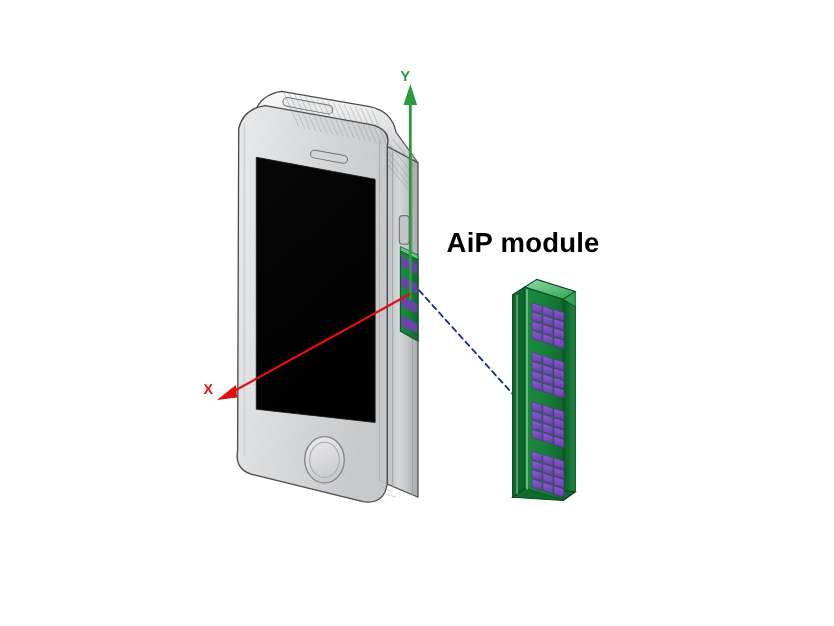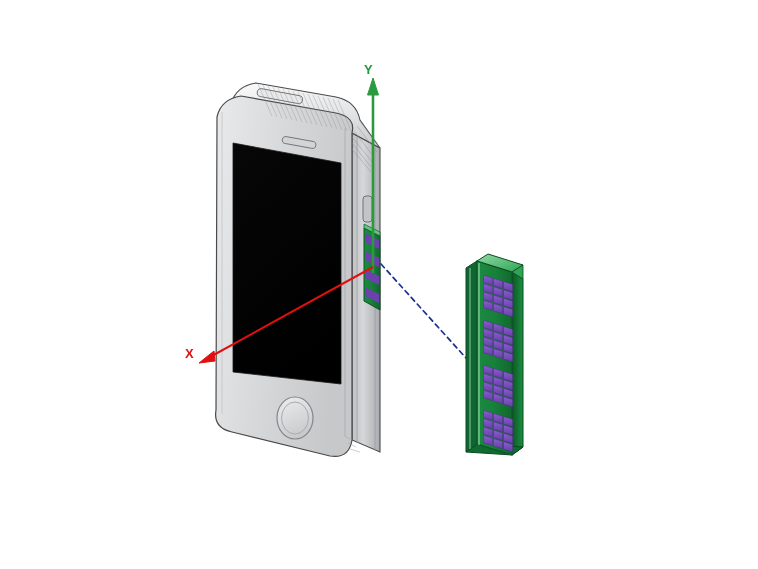--- a/index.html
+++ b/index.html
@@ -292,18 +292,19 @@
             <use href="#patchCell" x="10" y="25.2"></use>
             <use href="#patchCell" x="20" y="25.2"></use>
           </g>
         </g>
       </g>
 
     </g>
 
   </svg>
 
+  <div class="label-aip">AiP module</div>
 
   <div class="axis-label y">Y</div>
 
   <div class="axis-label x">X</div>
 
 </div>
 
 </body></html>

